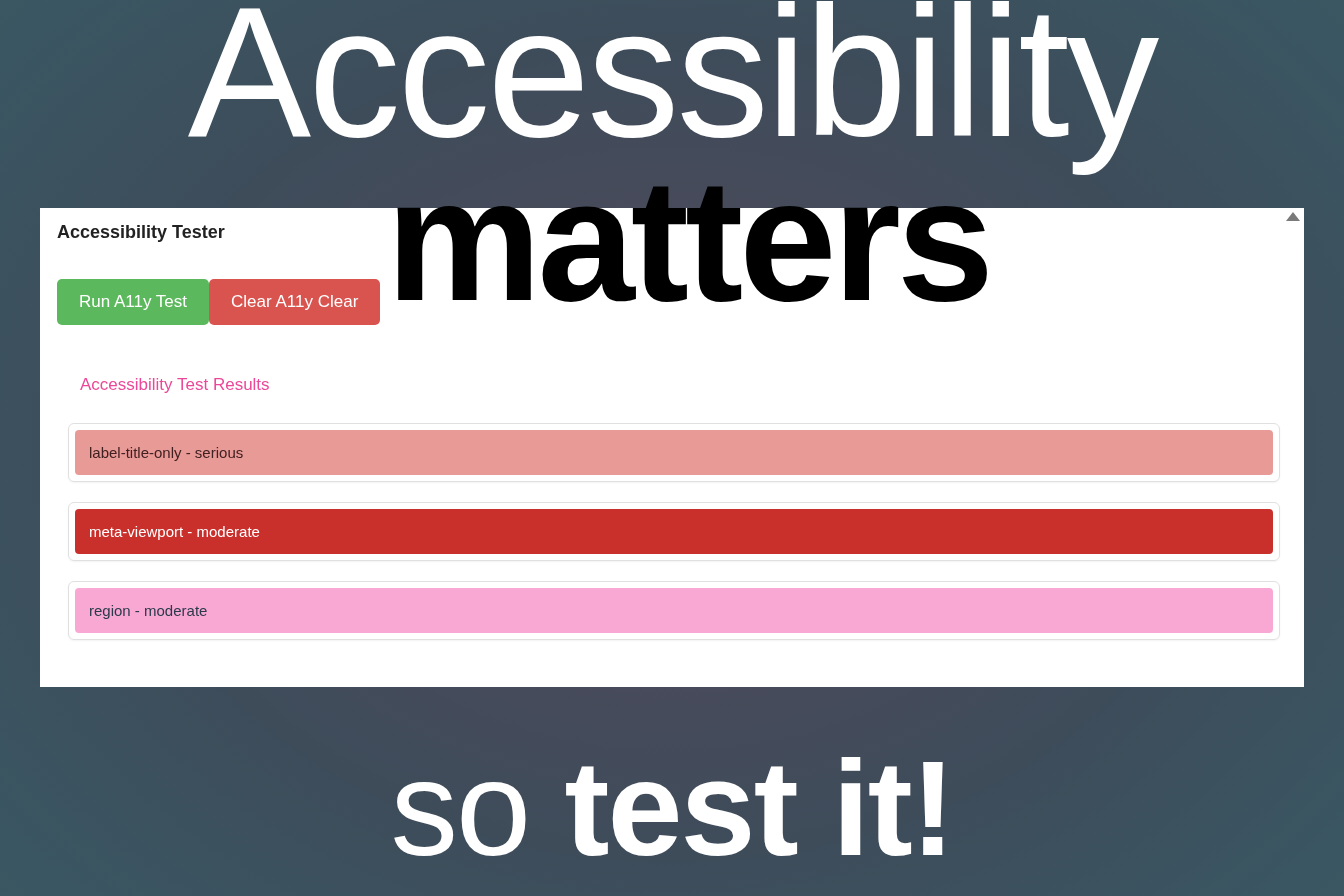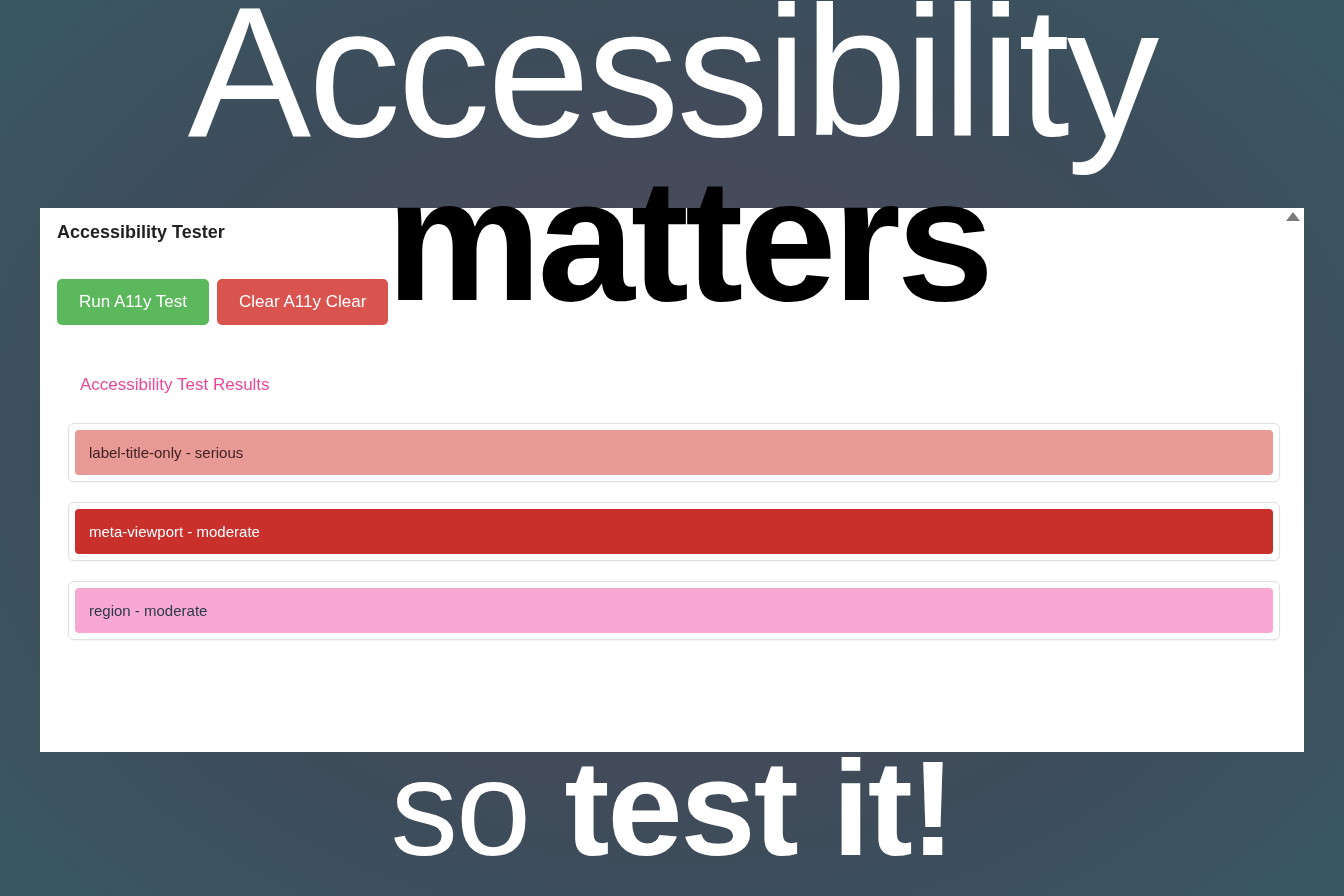--- a/index.html
+++ b/index.html
@@ -53,34 +53,33 @@
   }
   .bg-line3 .light { font-weight: 300; }
   .bg-line3 .bold  { font-weight: 800; }
 
   
   .panel {
     position: absolute;
     top: 208px;
     left: 40px;
     width: 1264px;
-    height: 544px;
+    height: 479px;
     background: #ffffff;
     z-index: 2;
     overflow: hidden;
   }
   .panel-title {
     font-size: 18px;
     font-weight: 700;
     color: #222;
     padding: 14px 0 0 17px;
   }
   .button-row {
     display: flex;
-    gap: 8px;
     padding: 36px 0 0 17px;
   }
   .btn {
     padding: 13px 22px;
     font-size: 17px;
     color: #fff;
     border: none;
     border-radius: 5px;
     cursor: pointer;
     font-family: inherit;

